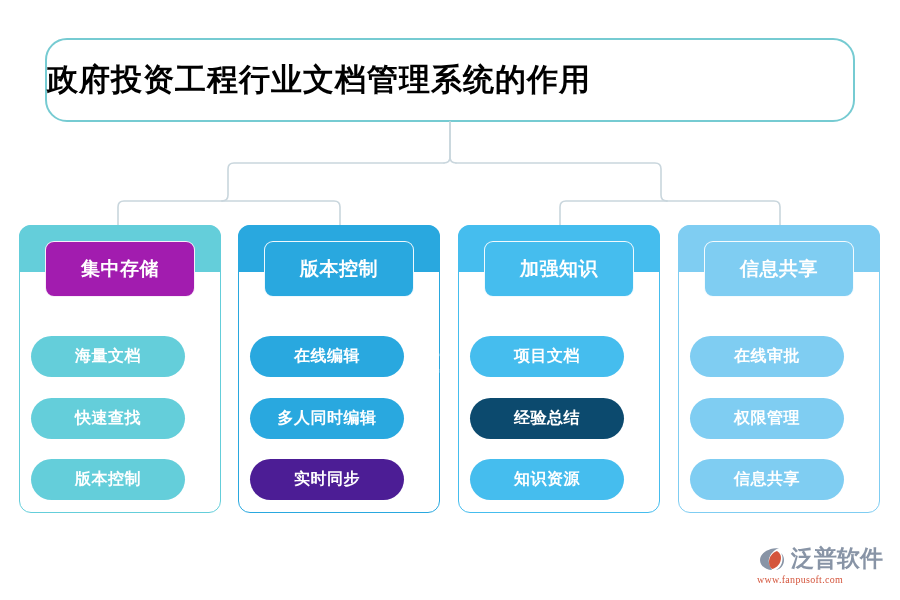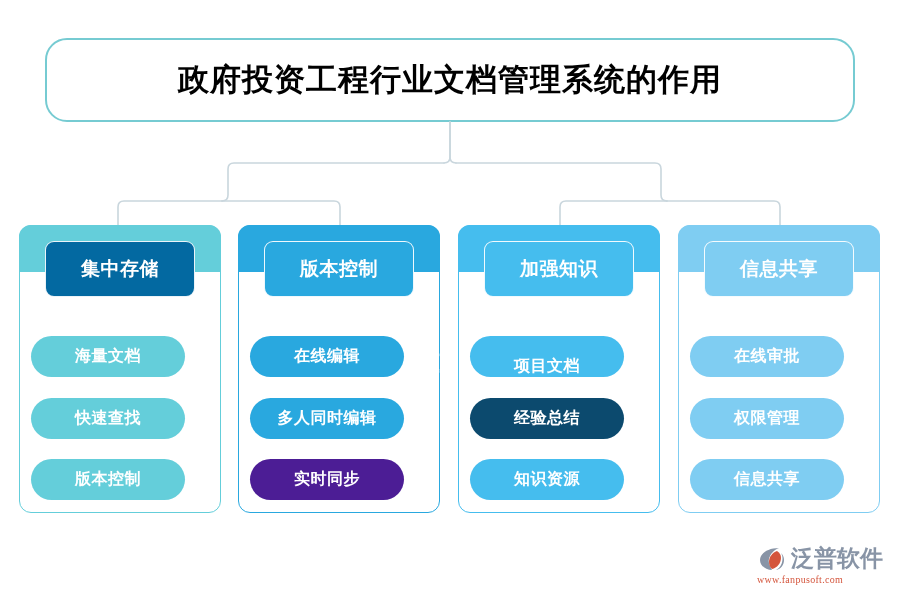--- a/index.html
+++ b/index.html
@@ -26,21 +26,21 @@
     left: 45px;
     top: 38px;
     width: 810px;
     height: 84px;
     box-sizing: border-box;
     border: 2px solid #76CBD2;
     border-radius: 22px;
     background: #ffffff;
     display: flex;
     align-items: center;
-    justify-content: center;
+    justify-content: flex-start;
   }
   .title-text {
     font-size: 31px;
     font-weight: bold;
     color: #000000;
     letter-spacing: 1px;
     white-space: nowrap;
   }
 
   
@@ -227,21 +227,21 @@
       <path d="M222,201 L334,201 Q340,201 340,207 L340,225"></path>
 
       <path d="M667,201 L566,201 Q560,201 560,207 L560,225"></path>
       <path d="M667,201 L774,201 Q780,201 780,207 L780,225"></path>
     </g>
   </svg>
 
   <div class="card col0">
     <div class="card-band" style="background: rgb(100, 206, 218);"></div>
     <div class="card-body" style="border-color: rgb(100, 206, 218);"></div>
-    <div class="card-head" style="background: #0369a1;">
+    <div class="card-head" style="background: #a21caf;">
       <span>集中存储</span>
     </div>
     <div class="pill p0" style="background: rgb(100, 206, 218);">
       <span>海量文档</span>
     </div>
     <div class="pill p1" style="background: rgb(100, 206, 218);">
       <span>快速查找</span>
     </div>
     <div class="pill p2" style="background: rgb(100, 206, 218);">
       <span>版本控制</span>
@@ -264,21 +264,21 @@
       <span>实时同步</span>
     </div>
   </div>
 
   <div class="card col2">
     <div class="card-band" style="background: rgb(69, 189, 238);"></div>
     <div class="card-body" style="border-color: rgb(69, 189, 238);"></div>
     <div class="card-head" style="background: rgb(69, 189, 238);">
       <span>加强知识</span>
     </div>
-    <div class="pill p0" style="background: rgb(69, 189, 238); align-items: flex-end;">
+    <div class="pill p0" style="background: rgb(69, 189, 238);">
       <span>项目文档</span>
     </div>
     <div class="pill p1" style="background: #0c4a6e;">
       <span>经验总结</span>
     </div>
     <div class="pill p2" style="background: rgb(69, 189, 238);">
       <span>知识资源</span>
     </div>
   </div>
 

